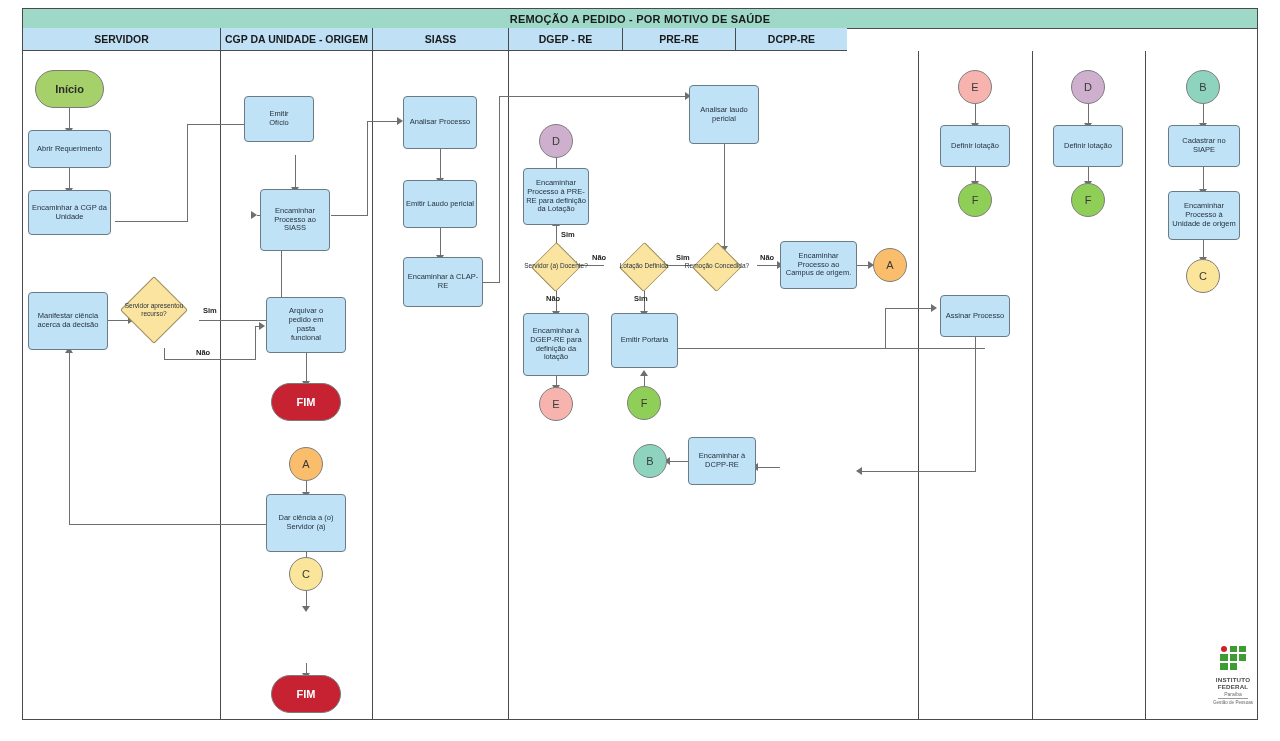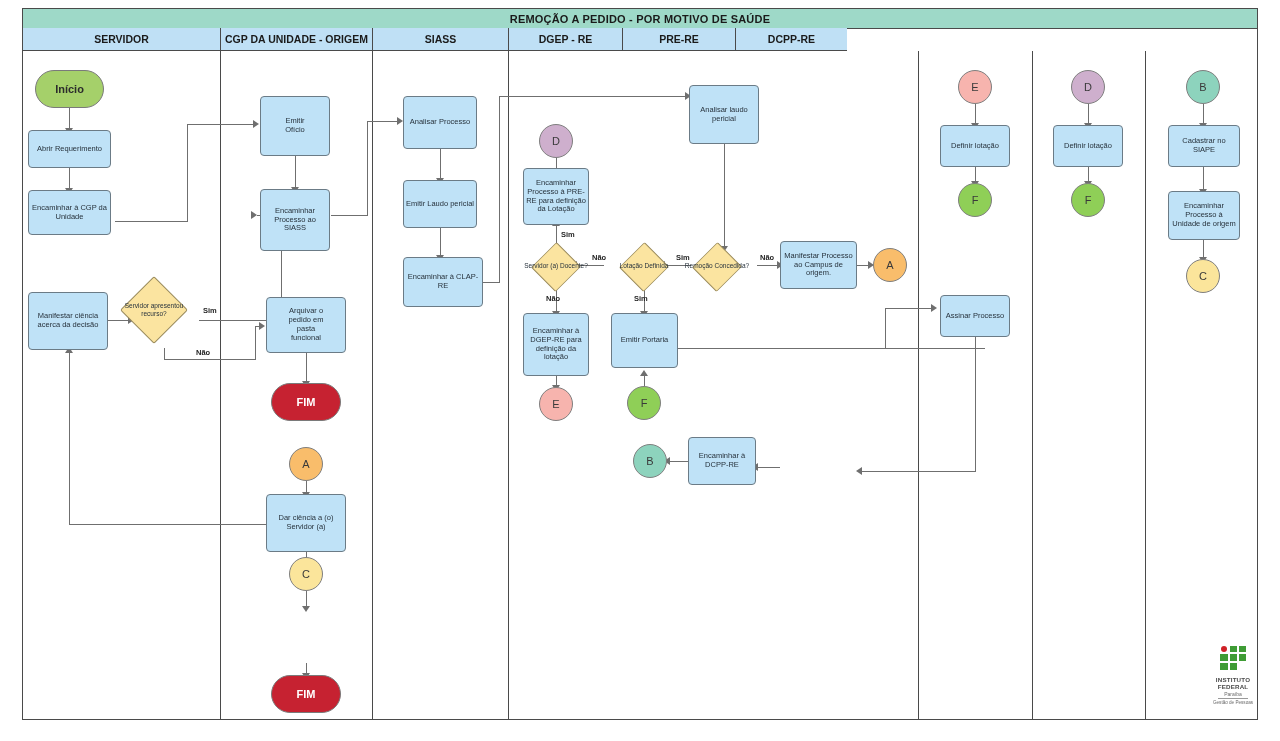--- a/index.html
+++ b/index.html
@@ -241,21 +241,21 @@
 
   <div class="node term start" style="left:35px;top:70px;width:69px;height:38px">Início</div>
   <div class="node proc" style="left:28px;top:130px;width:83px;height:38px;padding:2px">Abrir Requerimento</div>
   <div class="node proc" style="left:28px;top:190px;width:83px;height:45px;padding:2px">Encaminhar à CGP da Unidade</div>
   <div class="node proc" style="left:28px;top:292px;width:80px;height:58px;padding:2px">Manifestar ciência acerca da decisão</div>
   <div class="dec" style="left:130px;top:286px;width:48px;height:48px;">
     <div class="dbox"></div>
     <div class="dlab" style="left:-16px;right:-16px">Servidor apresentou recurso?</div>
   </div>
 
-  <div class="node proc" style="left:260px;top:96px;width:70px;height:60px;padding:20px">Emitir Ofício</div>
+  <div class="node proc" style="left:244px;top:96px;width:70px;height:46px;padding:20px">Emitir Ofício</div>
   <div class="node proc" style="left:260px;top:189px;width:70px;height:62px;padding:2px">Encaminhar Processo ao SIASS</div>
   <div class="node proc" style="left:266px;top:297px;width:80px;height:56px;padding:14px">Arquivar o pedido em pasta funcional</div>
   <div class="node term end" style="left:271px;top:383px;width:70px;height:38px">FIM</div>
   <div class="node conn c-A" style="left:289px;top:447px;width:34px;height:34px">A</div>
   <div class="node proc" style="left:266px;top:494px;width:80px;height:58px;padding:2px">Dar ciência a (o) Servidor (a)</div>
   <div class="node conn c-C" style="left:289px;top:557px;width:34px;height:34px">C</div>
   <div class="node term end" style="left:271px;top:675px;width:70px;height:38px">FIM</div>
 
   <div class="node proc" style="left:403px;top:96px;width:74px;height:53px;padding:2px">Analisar Processo</div>
   <div class="node proc" style="left:403px;top:180px;width:74px;height:48px;padding:2px">Emitir Laudo pericial</div>
@@ -269,21 +269,21 @@
     <div class="dlab" style="left:-10px;right:-10px">Servidor (a) Docente?</div>
   </div>
   <div class="dec" style="left:620px;top:248px;width:48px;height:35px">
     <div class="dbox" style="height:34px;top:0.5px;transform:rotate(45deg) scale(.72,1.0)"></div>
     <div class="dlab" style="left:-8px;right:-8px">Lotação Definida</div>
   </div>
   <div class="dec" style="left:693px;top:248px;width:48px;height:35px">
     <div class="dbox" style="height:34px;top:0.5px;transform:rotate(45deg) scale(.72,1.0)"></div>
     <div class="dlab" style="left:-10px;right:-10px">Remoção Concedida?</div>
   </div>
-  <div class="node proc" style="left:780px;top:241px;width:77px;height:48px;padding:2px">Manifestar Processo ao Campus de origem.</div>
+  <div class="node proc" style="left:780px;top:241px;width:77px;height:48px;padding:2px">Encaminhar Processo ao Campus de origem.</div>
   <div class="node conn c-A" style="left:873px;top:248px;width:34px;height:34px">A</div>
   <div class="node proc" style="left:523px;top:313px;width:66px;height:63px;padding:2px">Encaminhar à DGEP-RE para definição da lotação</div>
   <div class="node conn c-E" style="left:539px;top:387px;width:34px;height:34px">E</div>
   <div class="node proc" style="left:611px;top:313px;width:67px;height:55px;padding:2px">Emitir Portaria</div>
   <div class="node conn c-F" style="left:627px;top:386px;width:34px;height:34px">F</div>
   <div class="node conn c-B" style="left:633px;top:444px;width:34px;height:34px">B</div>
   <div class="node proc" style="left:688px;top:437px;width:68px;height:48px;padding:2px">Encaminhar à DCPP-RE</div>
 
   <div class="node conn c-E" style="left:958px;top:70px;width:34px;height:34px">E</div>
   <div class="node proc" style="left:940px;top:125px;width:70px;height:42px;padding:2px">Definir lotação</div>

